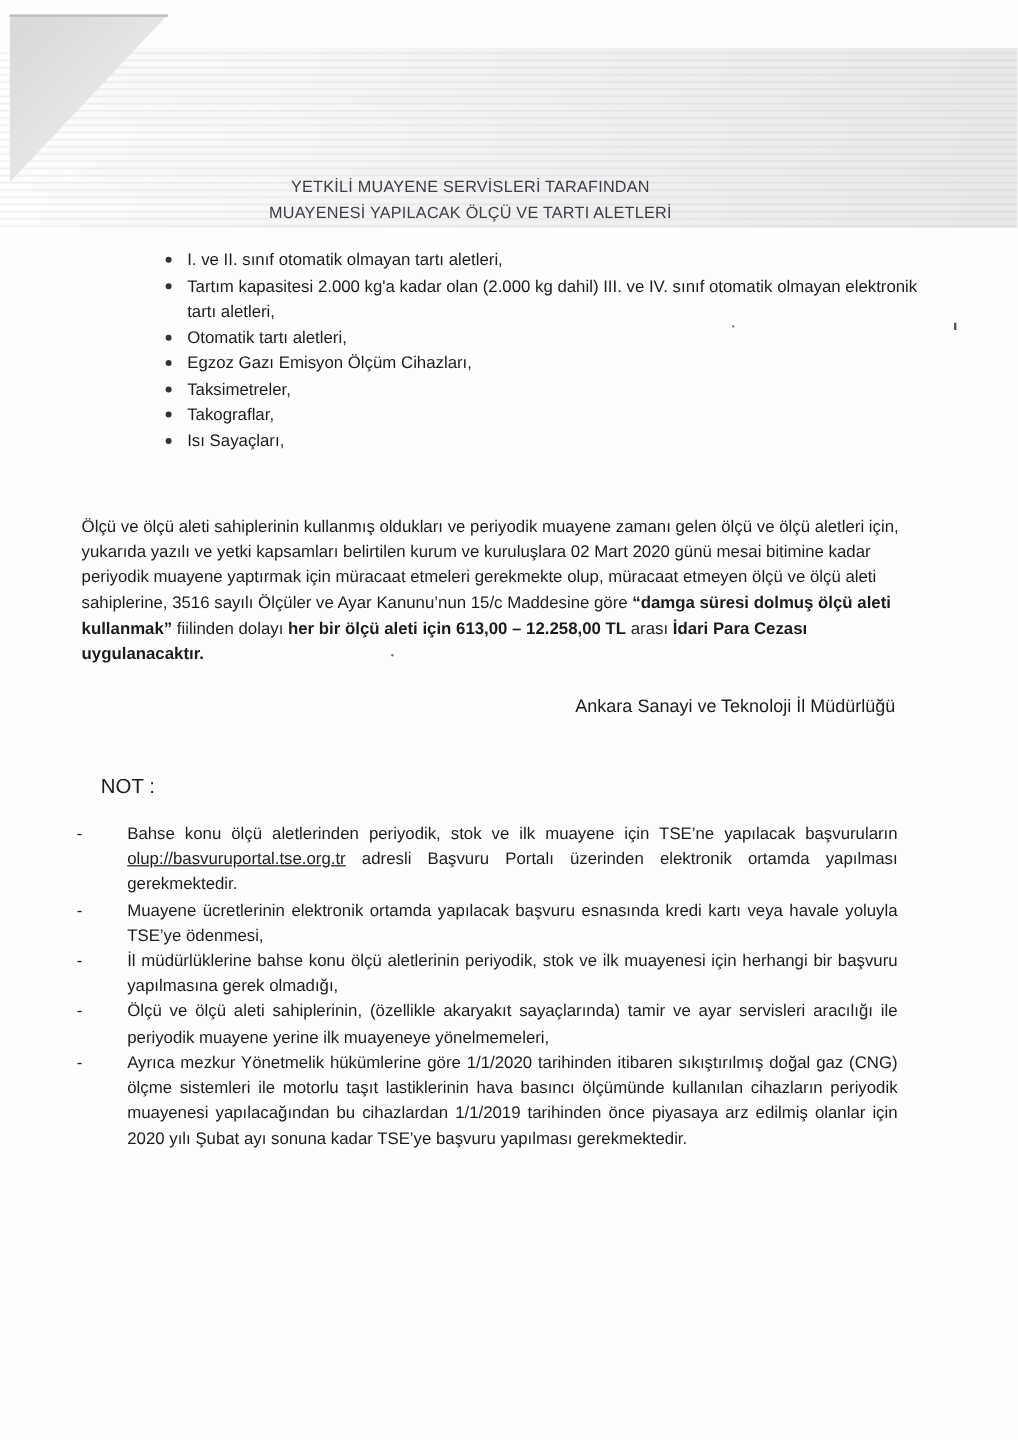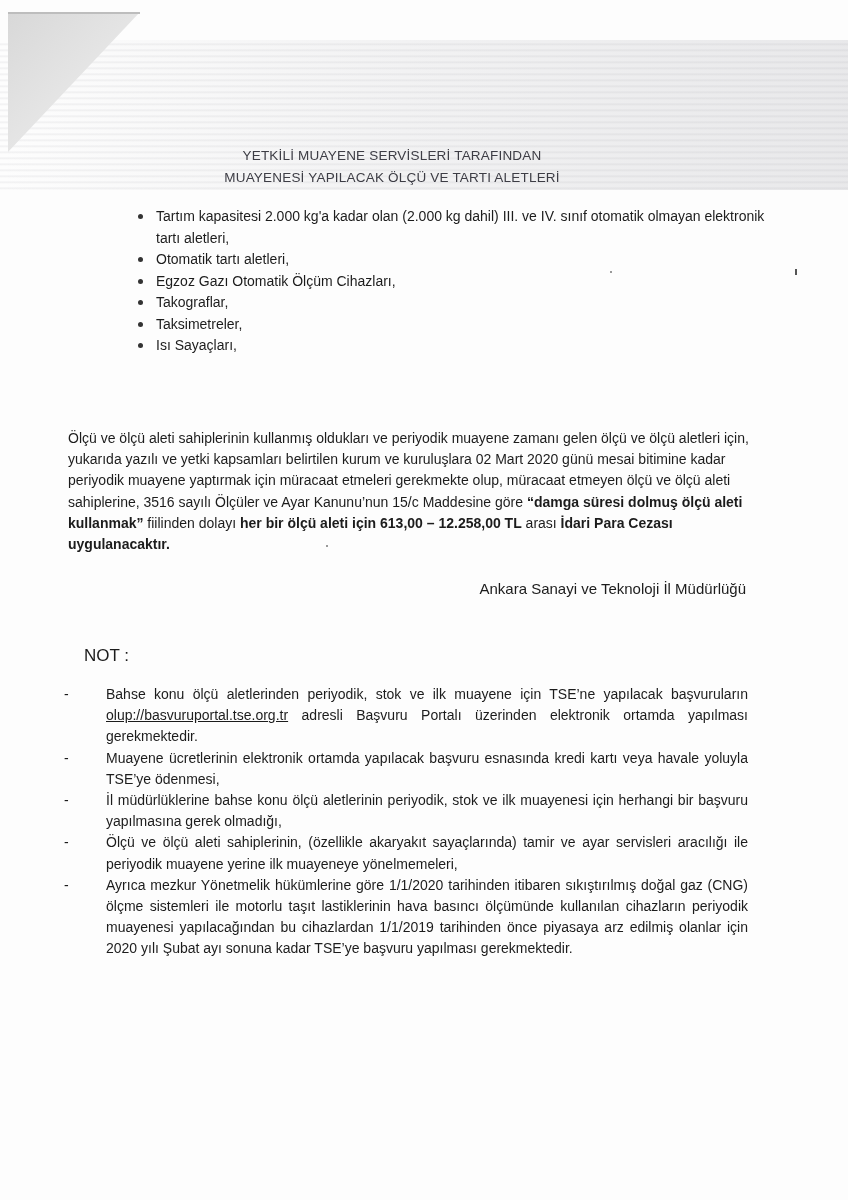--- a/index.html
+++ b/index.html
@@ -71,25 +71,26 @@
 <div class="corner-fold"></div>
 <div class="corner-edge"></div>
 <div class="margin-mark"></div>
 <div class="speck" style="left:610px;top:271px;"></div>
 <div class="speck" style="left:326px;top:545px;"></div>
 
 <div class="title l1">YETKİLİ MUAYENE SERVİSLERİ TARAFINDAN</div>
 <div class="title l2">MUAYENESİ YAPILACAK ÖLÇÜ VE TARTI ALETLERİ</div>
 
 <ul class="bullets">
+  <li>I. ve II. sınıf otomatik olmayan tartı aletleri,</li>
   <li>Tartım kapasitesi 2.000 kg'a kadar olan (2.000 kg dahil) III. ve IV. sınıf otomatik olmayan elektronik tartı aletleri,</li>
   <li>Otomatik tartı aletleri,</li>
-  <li>Egzoz Gazı Otomatik Ölçüm Cihazları,</li>
+  <li>Egzoz Gazı Emisyon Ölçüm Cihazları,</li>
+  <li>Taksimetreler,</li>
   <li>Takograflar,</li>
-  <li>Taksimetreler,</li>
   <li>Isı Sayaçları,</li>
 </ul>
 
 <p class="para"><span>Ölçü ve ölçü aleti sahiplerinin kullanmış oldukları ve periyodik muayene zamanı gelen ölçü ve ölçü aletleri için, yukarıda yazılı ve yetki kapsamları belirtilen kurum ve kuruluşlara 02 Mart 2020 günü mesai bitimine kadar periyodik muayene yaptırmak için müracaat etmeleri gerekmekte olup, müracaat etmeyen ölçü ve ölçü aleti sahiplerine, 3516 sayılı Ölçüler ve Ayar Kanunu’nun 15/c Maddesine göre </span><b>“damga süresi dolmuş ölçü aleti kullanmak”</b><span> fiilinden dolayı </span><b>her bir ölçü aleti için 613,00 – 12.258,00 TL</b><span> arası </span><b>İdari Para Cezası uygulanacaktır.</b></p>
 
 <div class="signature">Ankara Sanayi ve Teknoloji İl Müdürlüğü</div>
 
 <div class="note-label">NOT :</div>
 
 <ul class="notes">

